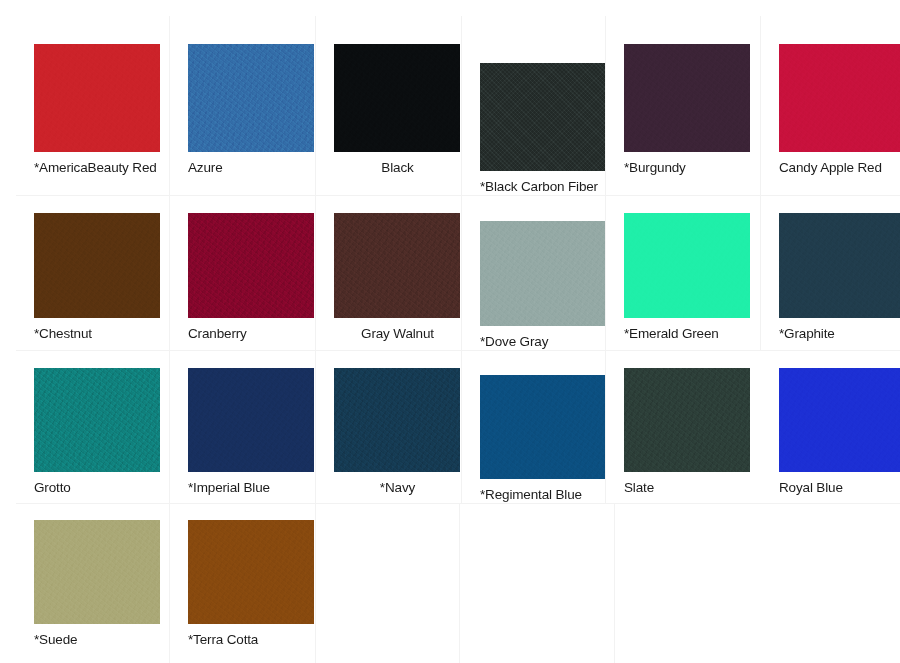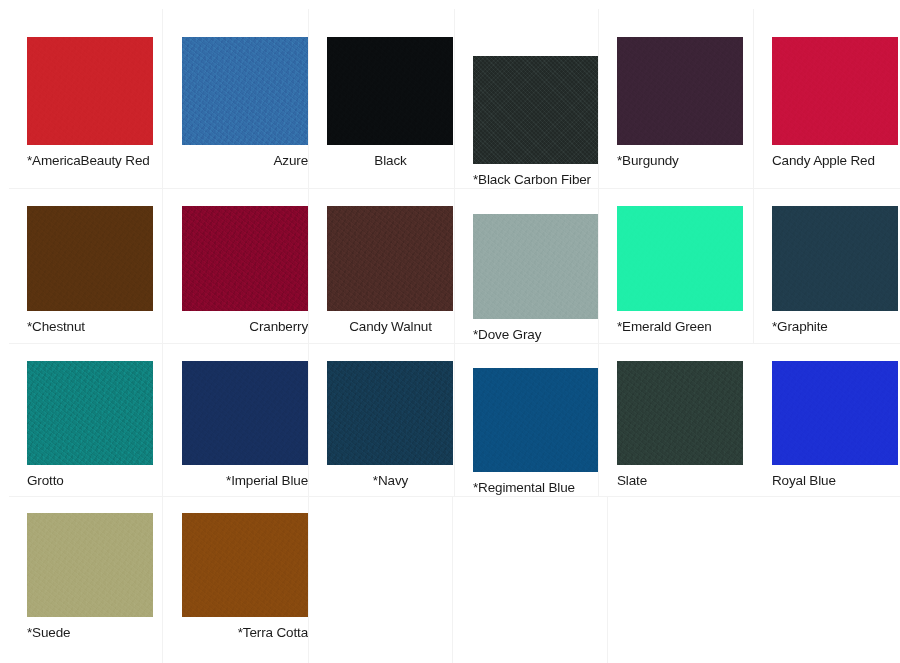--- a/index.html
+++ b/index.html
@@ -13,21 +13,21 @@
     height: 663px;
     font-family: "Liberation Sans", sans-serif;
     overflow: hidden;
   }
 
   #swatch-grid {
     position: relative;
     width: 900px;
     height: 663px;
     box-sizing: border-box;
-    padding: 9px;
+    padding: 16px;
   }
 
   .grid-row {
     display: flex;
     width: 900px;
     box-sizing: border-box;
   }
 
   .grid-cell {
     box-sizing: border-box;
@@ -36,21 +36,21 @@
     flex-direction: column;
     justify-content: flex-start;
     border-right: 1px solid #f2f2f2;
     border-bottom: 1px solid #f2f2f2;
     overflow: hidden;
   }
   .grid-cell.last-col { border-right: none; }
 
   
   .col-1 { width: 154px; }
-  .col-2 { width: 146px; align-items: flex-end; }
+  .col-2 { width: 146px; }
   .col-3 { width: 146px; text-align: center; }
   .col-4 { width: 144px; justify-content: flex-end; }
   .col-5 { width: 155px; }
   .col-6 { width: 155px; }
 
   
   .row-1 { height: 180px; }
   .row-2 { height: 155px; }
   .row-3 { height: 153px; }
   .row-4 { height: 175px; }
@@ -138,21 +138,21 @@
     <div class="grid-cell col-1">
       <span class="swatch grain-soft" style="background-color: rgb(89, 50, 15);"></span>
       <span class="swatch-label">*Chestnut</span>
     </div>
     <div class="grid-cell col-2">
       <span class="swatch grain-heavy" style="background-color: rgb(132, 6, 43);"></span>
       <span class="swatch-label">Cranberry</span>
     </div>
     <div class="grid-cell col-3">
       <span class="swatch grain-heavy" style="background-color: rgb(76, 43, 38);"></span>
-      <span class="swatch-label">Candy Walnut</span>
+      <span class="swatch-label">Gray Walnut</span>
     </div>
     <div class="grid-cell col-4">
       <span class="swatch grain-soft" style="background-color: rgb(148, 169, 165);"></span>
       <span class="swatch-label">*Dove Gray</span>
     </div>
     <div class="grid-cell col-5">
       <span class="swatch grain-flat" style="background-color: rgb(31, 239, 169);"></span>
       <span class="swatch-label">*Emerald Green</span>
     </div>
     <div class="grid-cell col-6 last-col">

